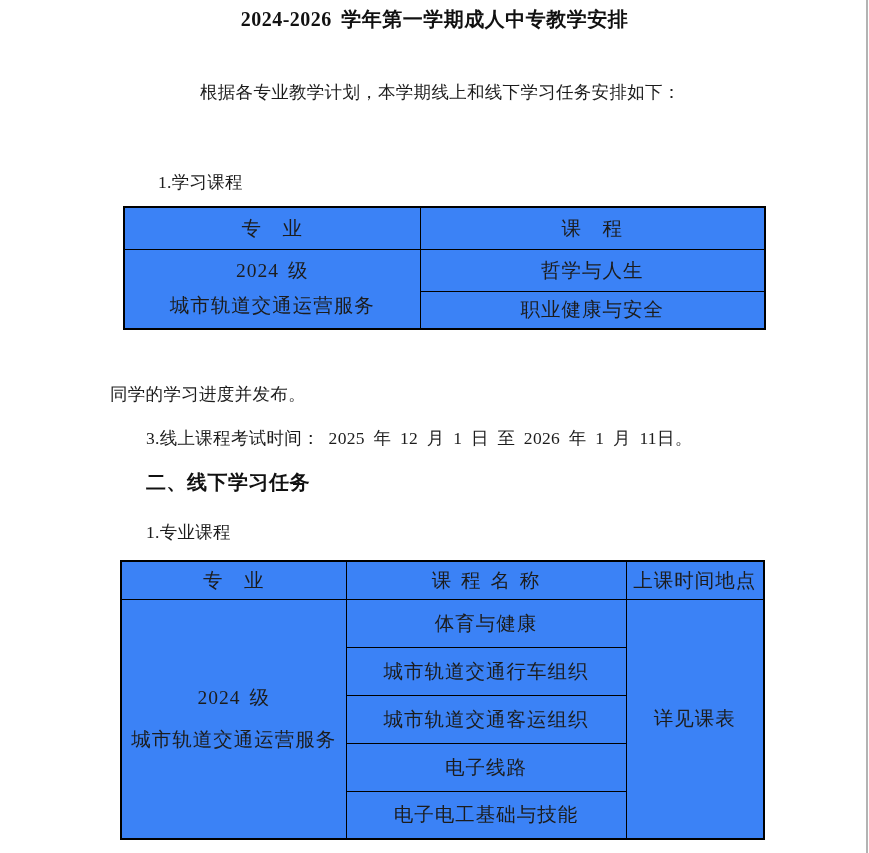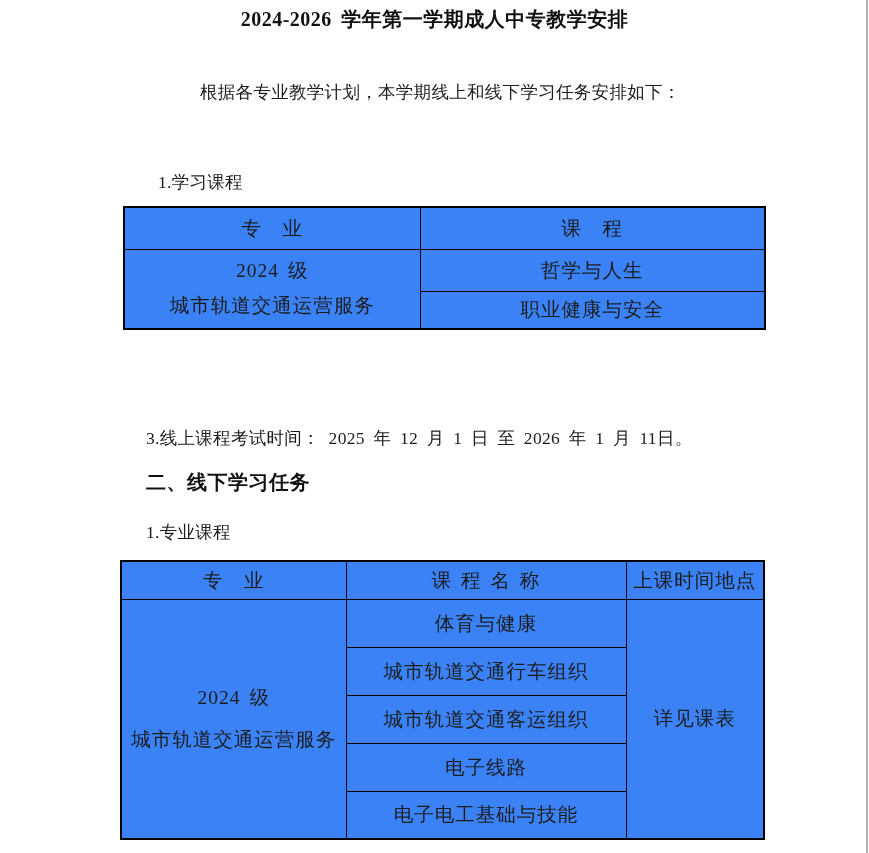--- a/index.html
+++ b/index.html
@@ -114,20 +114,21 @@
         <td>哲学与人生</td>
       </tr>
       <tr style="height:38px;">
         <td>职业健康与安全</td>
       </tr>
     </tbody>
       </table>
   </div>
 
 
+  <div class="abs body-text" style="left:110px; top:382px;">同学的学习进度并发布。</div>
 
   <div class="abs body-text dates" style="left:146px; top:426px;">3.线上课程考试时间： 2025 年 12 月 1 日 至 2026 年 1 月 11日。</div>
 
   <div class="abs heading" style="left:146px; top:469px;">二、线下学习任务</div>
 
   <div class="abs body-text" style="left:146px; top:520px;">1.专业课程</div>
 
   <div class="abs" style="left:120px; top:560px;">
     <table class="doc-table" style="width:643px;">
       <colgroup>

